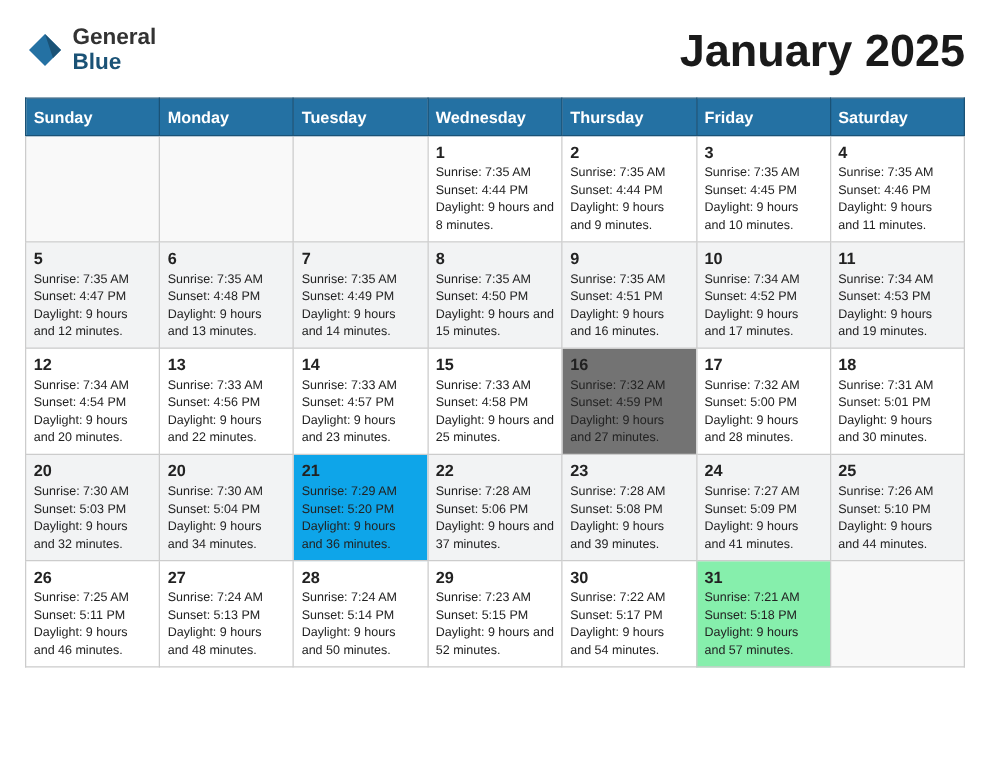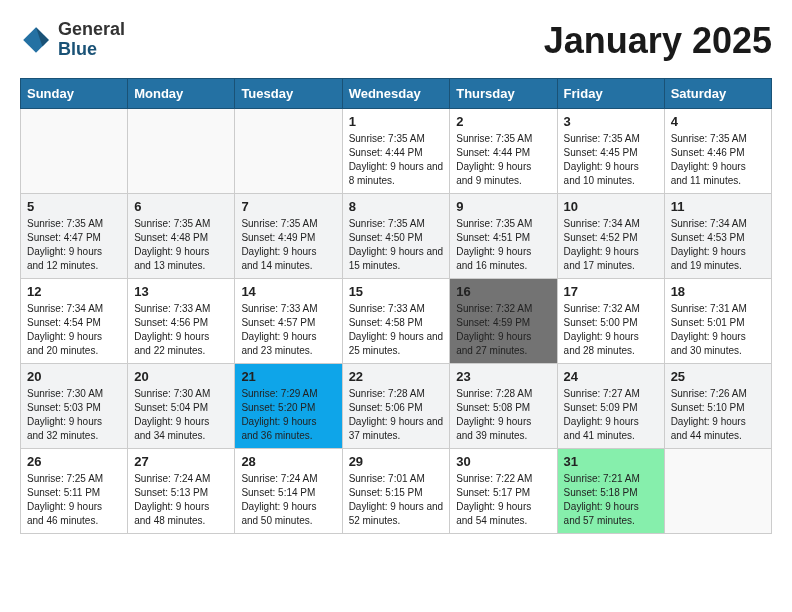--- a/index.html
+++ b/index.html
@@ -304,21 +304,21 @@
 Daylight: 9 hours and 48 minutes.</div>
         </td>
         <td style="background: rgb(255, 255, 255);">
           <span class="day-number">28</span>
           <div class="day-info" style="white-space: pre-line;">Sunrise: 7:24 AM
 Sunset: 5:14 PM
 Daylight: 9 hours and 50 minutes.</div>
         </td>
         <td style="background: rgb(255, 255, 255);">
           <span class="day-number">29</span>
-          <div class="day-info" style="white-space: pre-line;">Sunrise: 7:01 AM
+          <div class="day-info" style="white-space: pre-line;">Sunrise: 7:23 AM
 Sunset: 5:15 PM
 Daylight: 9 hours and 52 minutes.</div>
         </td>
         <td style="background: rgb(255, 255, 255);">
           <span class="day-number">30</span>
           <div class="day-info" style="white-space: pre-line;">Sunrise: 7:22 AM
 Sunset: 5:17 PM
 Daylight: 9 hours and 54 minutes.</div>
         </td>
         <td style="background: #86efac;">

